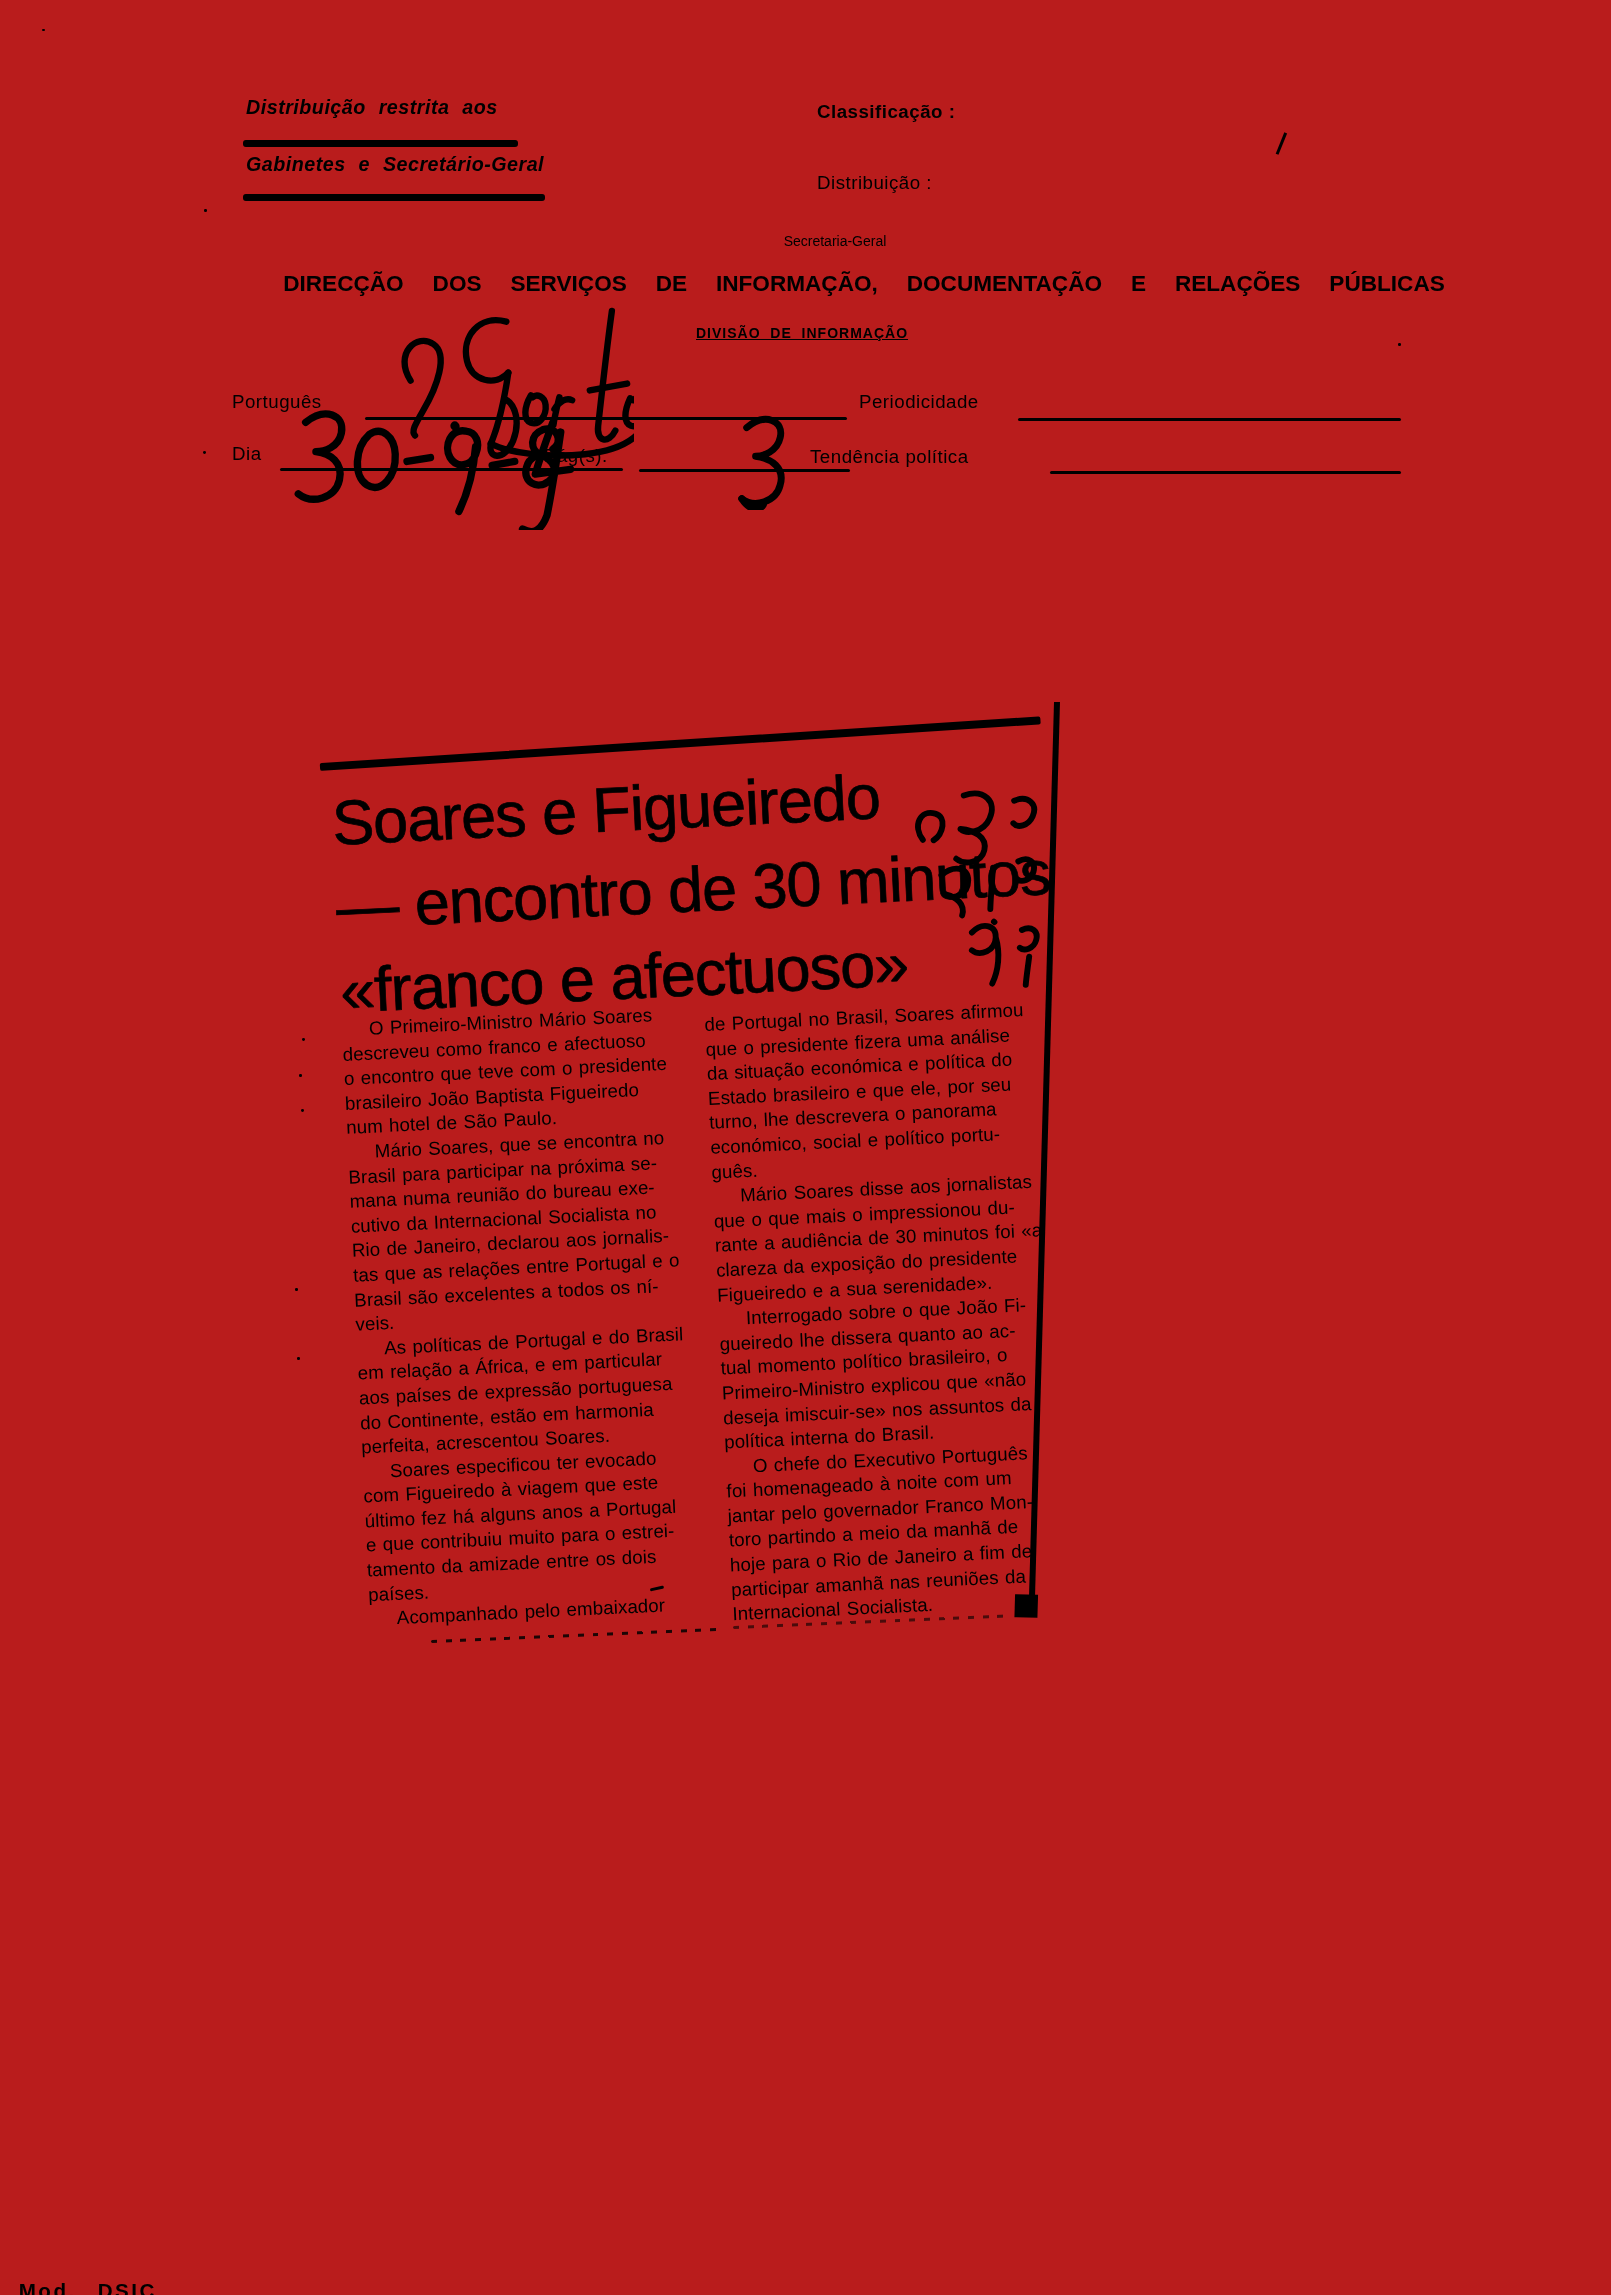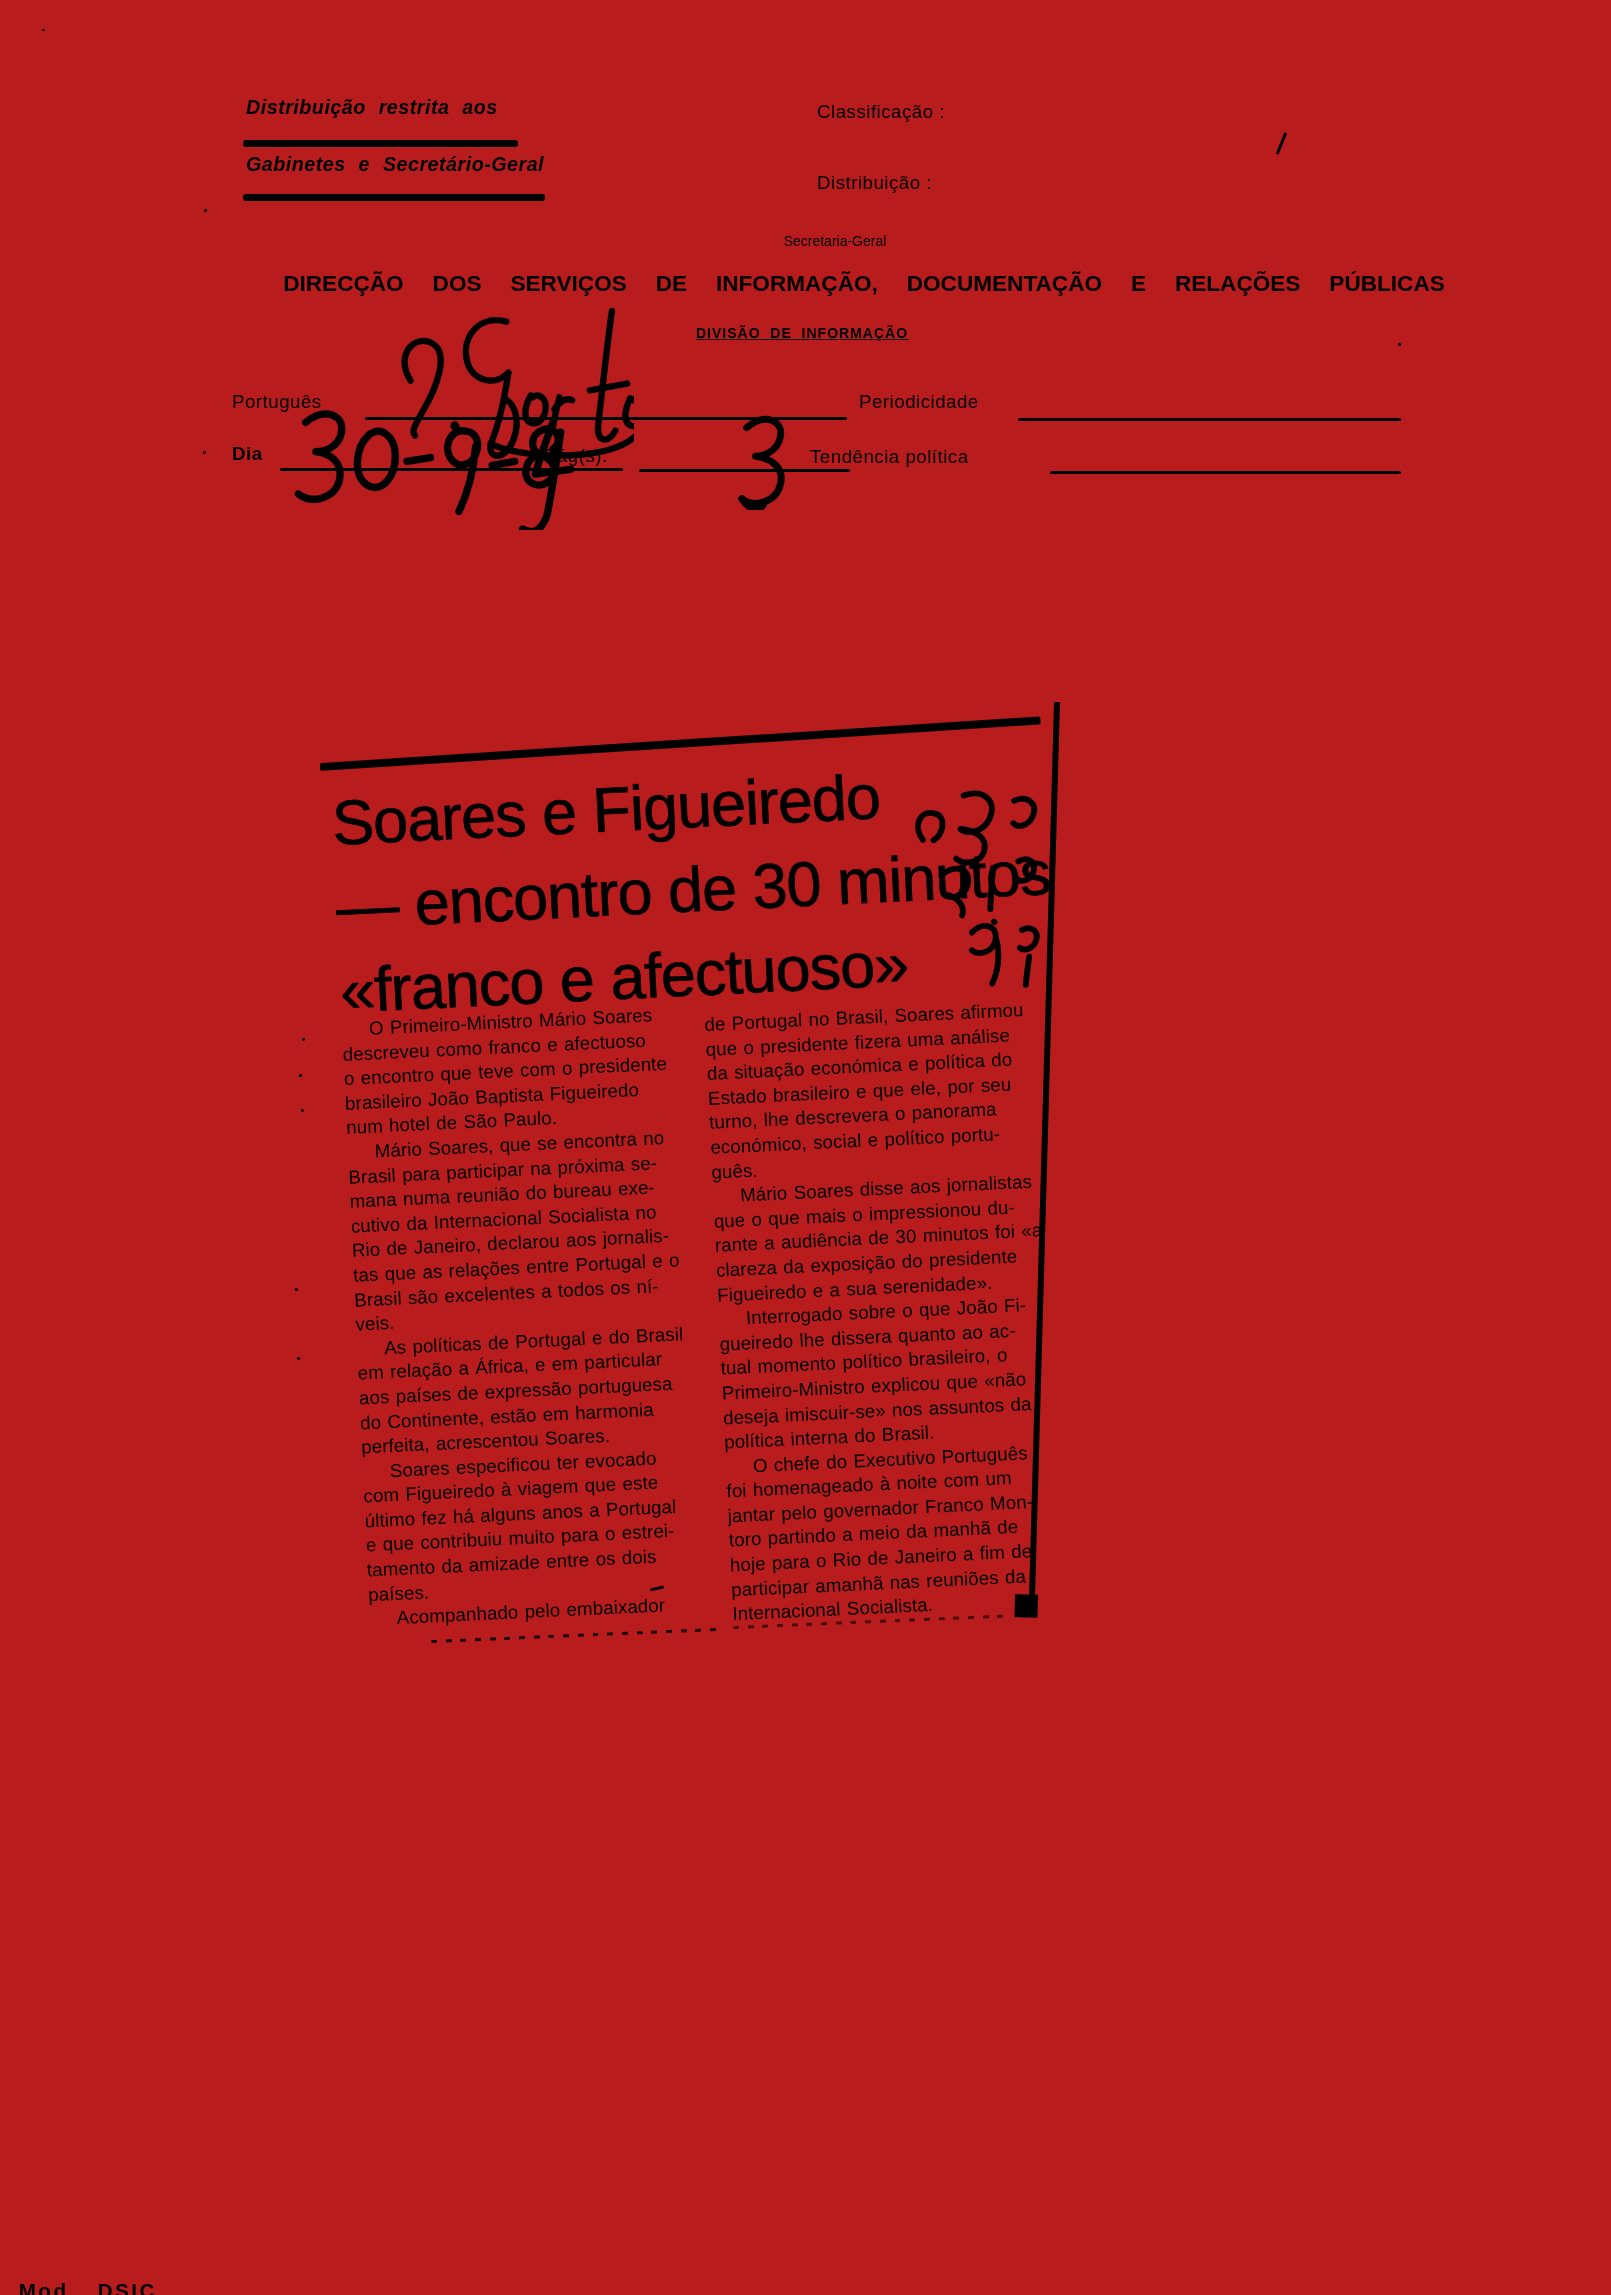--- a/index.html
+++ b/index.html
@@ -35,34 +35,34 @@
 </head>
 <body>
 
 <div class="page">
 
   <div class="abs note" style="left:246px; top:96px;">Distribuição restrita aos</div>
   <div class="abs bar" style="left:243px; top:140px; width:275px; height:6.9px;"></div>
   <div class="abs note" style="left:246px; top:153px;">Gabinetes e Secretário-Geral</div>
   <div class="abs bar" style="left:243px; top:194px; width:302px; height:6.9px;"></div>
 
-  <div class="abs lbl" style="left:817px; top:101px;">Classificação :</div>
+  <div class="abs lbl" style="left:817px; top:101px;font-weight:bold;">Classificação :</div>
   <div class="abs lbl" style="left:817px; top:172px;">Distribuição :</div>
   <div class="abs" style="left:1280px; top:132px; width:2.5px; height:22.6px; background:#000; transform:rotate(22deg);"></div>
 
   <div class="abs org-sub" style="left:835px; top:233px;">Secretaria-Geral</div>
   <div class="abs org-dir" style="left:824px; top:271px;margin-left:40px;">DIRECÇÃO DOS SERVIÇOS DE INFORMAÇÃO, DOCUMENTAÇÃO E RELAÇÕES PÚBLICAS</div>
   <div class="abs org-div" style="left:696px; top:325px;">DIVISÃO DE INFORMAÇÃO</div>
 
   <div class="abs lbl" style="left:232px; top:391px;">Português</div>
   <div class="abs fline" style="left:365px; top:417px; width:482px;"></div>
   <div class="abs lbl" style="left:859px; top:391px;">Periodicidade</div>
   <div class="abs fline" style="left:1018px; top:418px; width:383px;"></div>
 
-  <div class="abs lbl" style="left:232px; top:443px;font-weight:bold;">Dia</div>
+  <div class="abs lbl" style="left:232px; top:443px;">Dia</div>
   <div class="abs fline" style="left:280px; top:468px; width:343px;"></div>
   <div class="abs lbl" style="left:544px; top:445px;">Pág(s).</div>
   <div class="abs fline" style="left:639px; top:469px; width:211px;"></div>
   <div class="abs lbl" style="left:810px; top:446px;">Tendência política</div>
   <div class="abs fline" style="left:1050px; top:471px; width:351px;"></div>
 
   <svg class="abs hw" style="left:359px; top:302px;" width="275" height="167" viewBox="0 0 560 340" aria-label="C. Porto">
     <g stroke-width="13">
       <path d="M105,160 C70,105 118,62 152,86 C182,107 160,172 130,222 C114,250 106,264 114,272"></path>
       <path d="M195,252 l1,1" stroke-width="18"></path>

